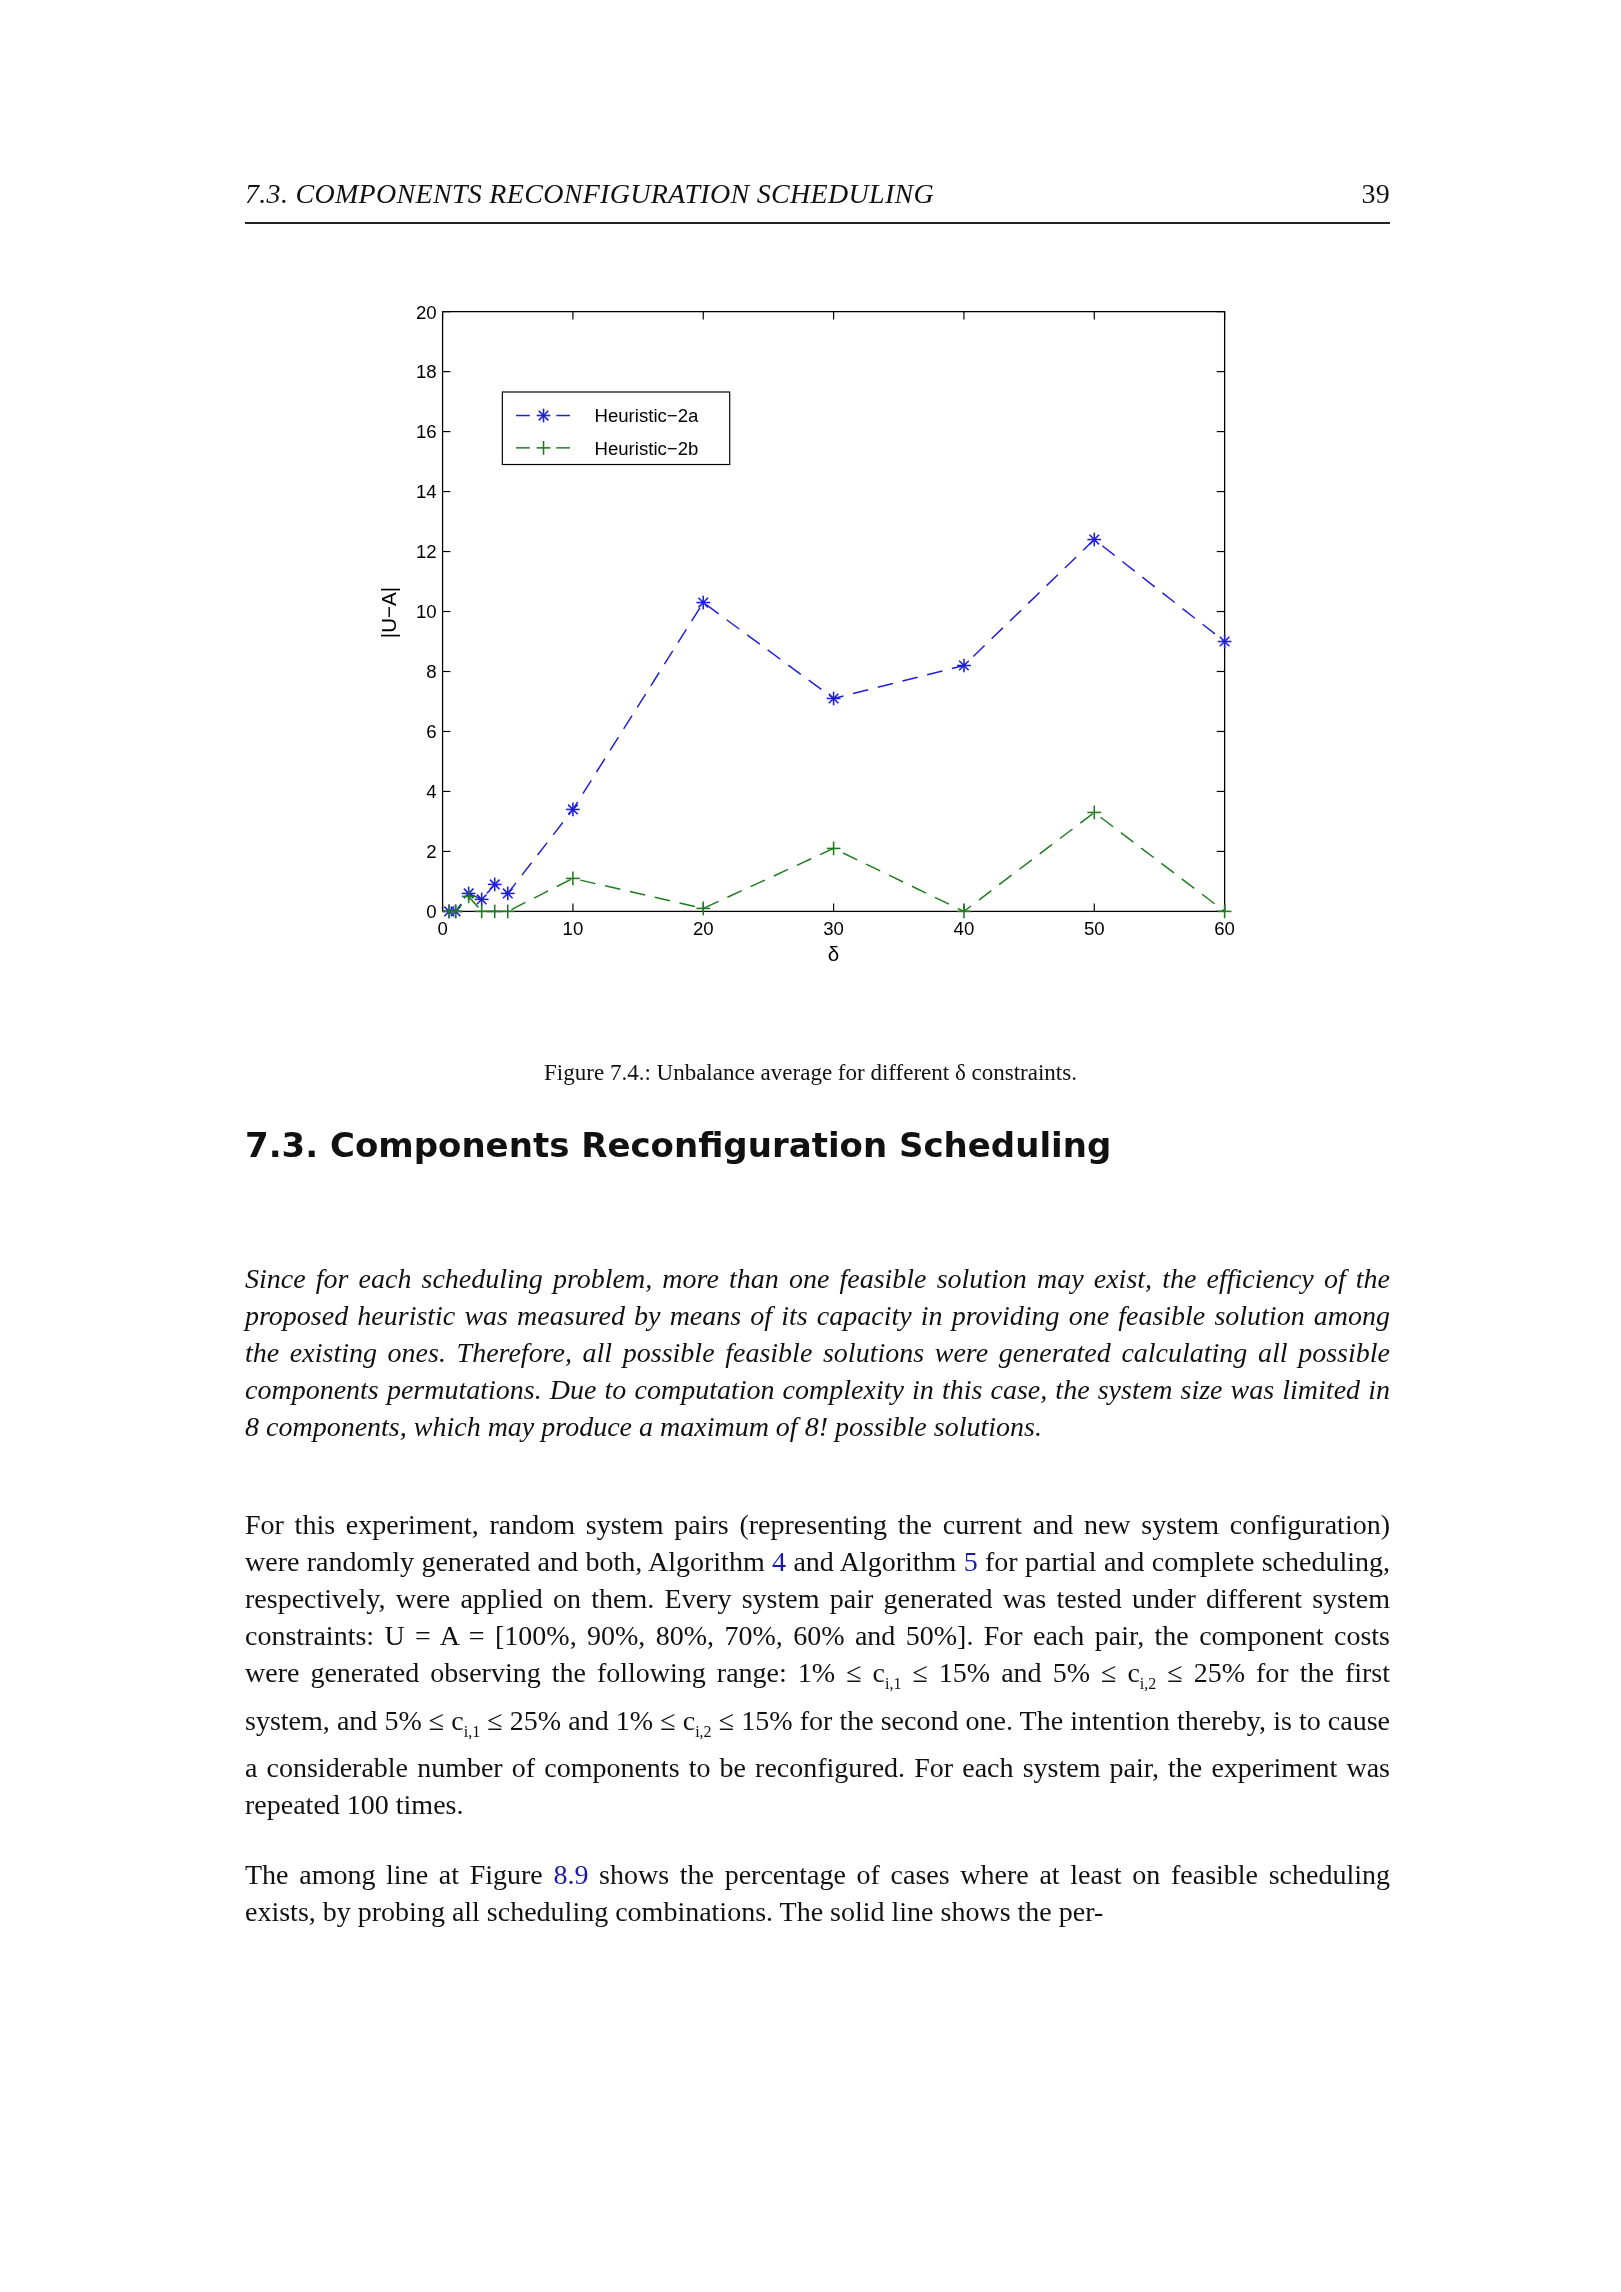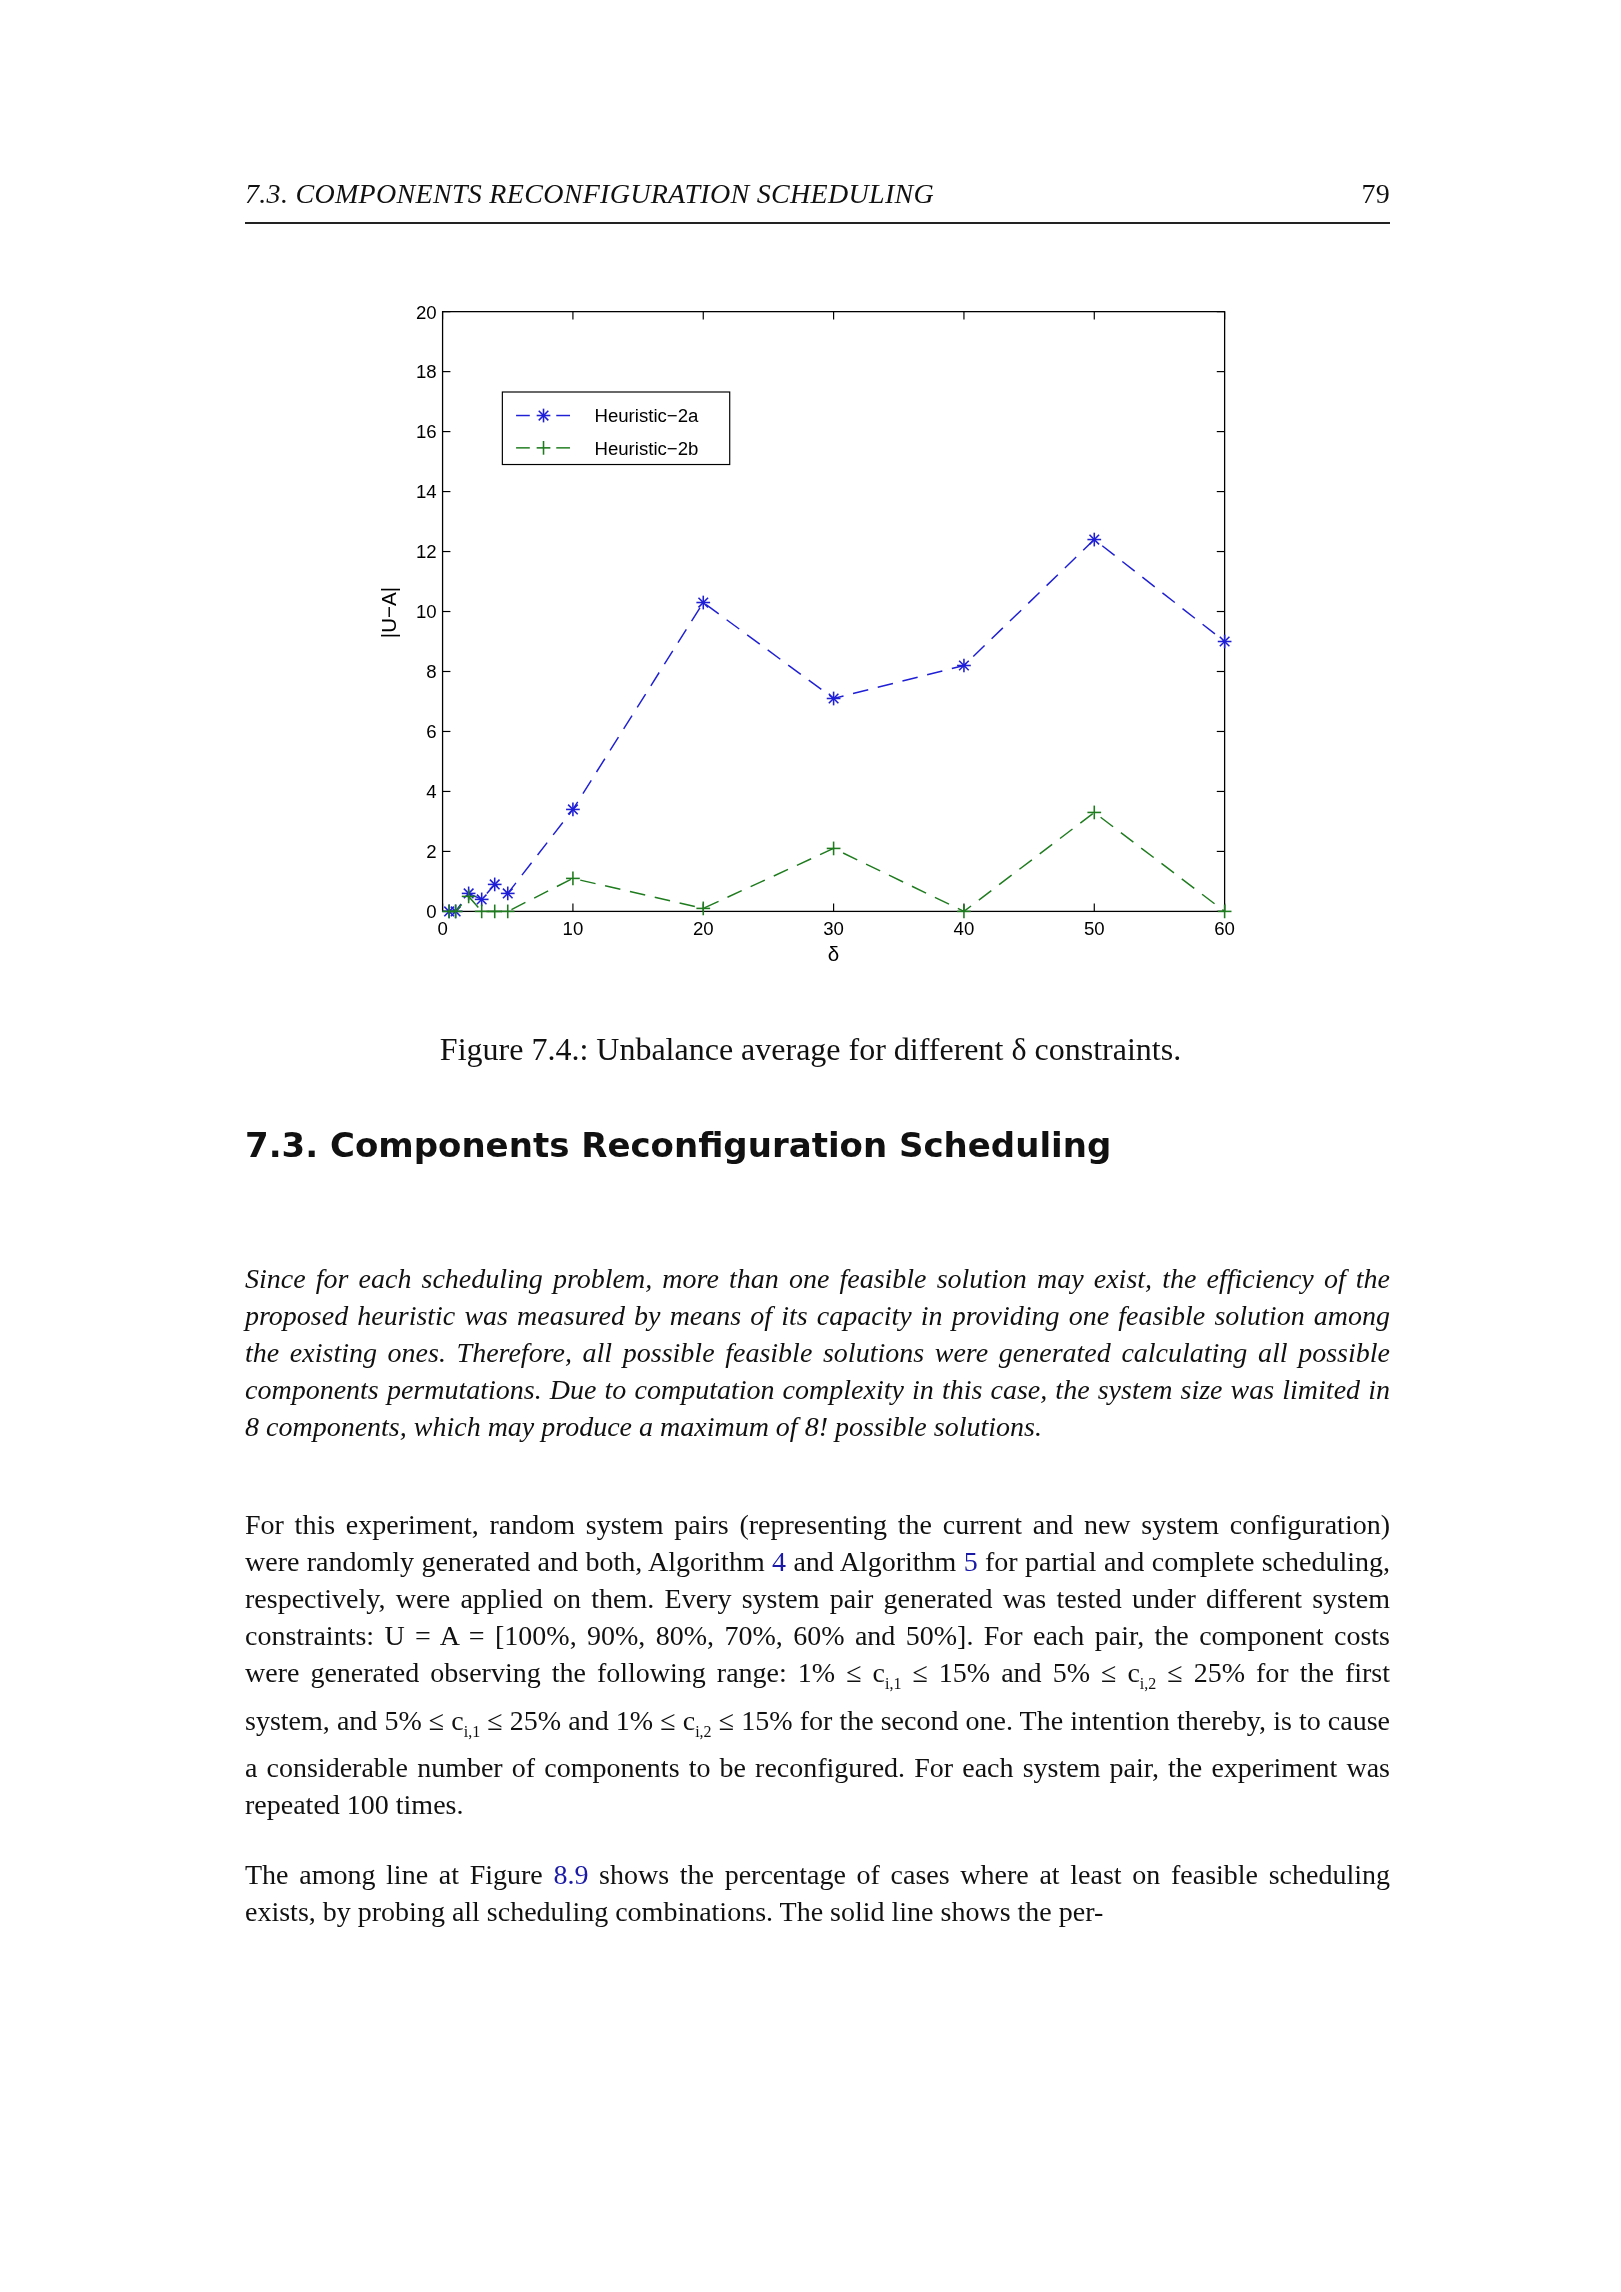--- a/index.html
+++ b/index.html
@@ -3,37 +3,37 @@
 <meta charset="utf-8">
 <style>
   html, body { margin: 0; padding: 0; background: #ffffff; }
   body { width: 1621px; height: 2293px; position: relative; overflow: hidden;
          font-family: "Liberation Serif", "DejaVu Serif", serif; color: #111; }
   .running-head { position: absolute; left: 245px; top: 178px; width: 1145px;
          font-style: italic; font-size: 28px; letter-spacing: 0.3px; }
   .running-head .page-num { position: absolute; right: 0; top: 0; font-style: normal; }
   .head-rule { position: absolute; left: 245px; top: 222px; width: 1145px; height: 1.5px; background: #222; }
   #chart { position: absolute; left: 363px; top: 294px; }
-  .caption { position: absolute; left: 0; width: 1621px; top: 1031px; text-align: center; font-size: 32px; }
+  .caption { position: absolute; left: 0; width: 1621px; top: 1060px; text-align: center; font-size: 23px; }
   .section-title { position: absolute; left: 245px; top: 1125px; font-family: "DejaVu Sans", sans-serif;
          font-weight: bold; font-size: 34px; }
   .para { position: absolute; left: 245px; width: 1145px; font-size: 28px; line-height: 37px; text-align: justify; }
   .para a { color: #1a1aa6; text-decoration: none; }
   .p1 { top: 1232px; font-style: italic; }
   .p2 { top: 1478px; }
   .p3 { top: 1828px; }
   .math { }
   sub { font-size: 16px; }
 </style>
 </head>
 <body>
 
 <div class="running-head">
   <span>7.3.  COMPONENTS RECONFIGURATION SCHEDULING</span>
-  <span class="page-num">79</span>
+  <span class="page-num">39</span>
 </div>
 <div class="head-rule"></div>
 
 <svg id="chart" width="902" height="686" xmlns="http://www.w3.org/2000/svg" viewBox="0 0 920 700">
   <g id="axes">
       <rect x="81" y="18" width="798" height="612" fill="none" stroke="#000" stroke-width="1.3"></rect>
       <line x1="81" y1="630" x2="81" y2="622" stroke="#000" stroke-width="1.2"></line>
       <line x1="81" y1="18" x2="81" y2="26" stroke="#000" stroke-width="1.2"></line>
       <text x="81" y="654" text-anchor="middle" font-family="Liberation Sans, sans-serif" font-size="19">0</text>
       <line x1="214" y1="630" x2="214" y2="622" stroke="#000" stroke-width="1.2"></line>

